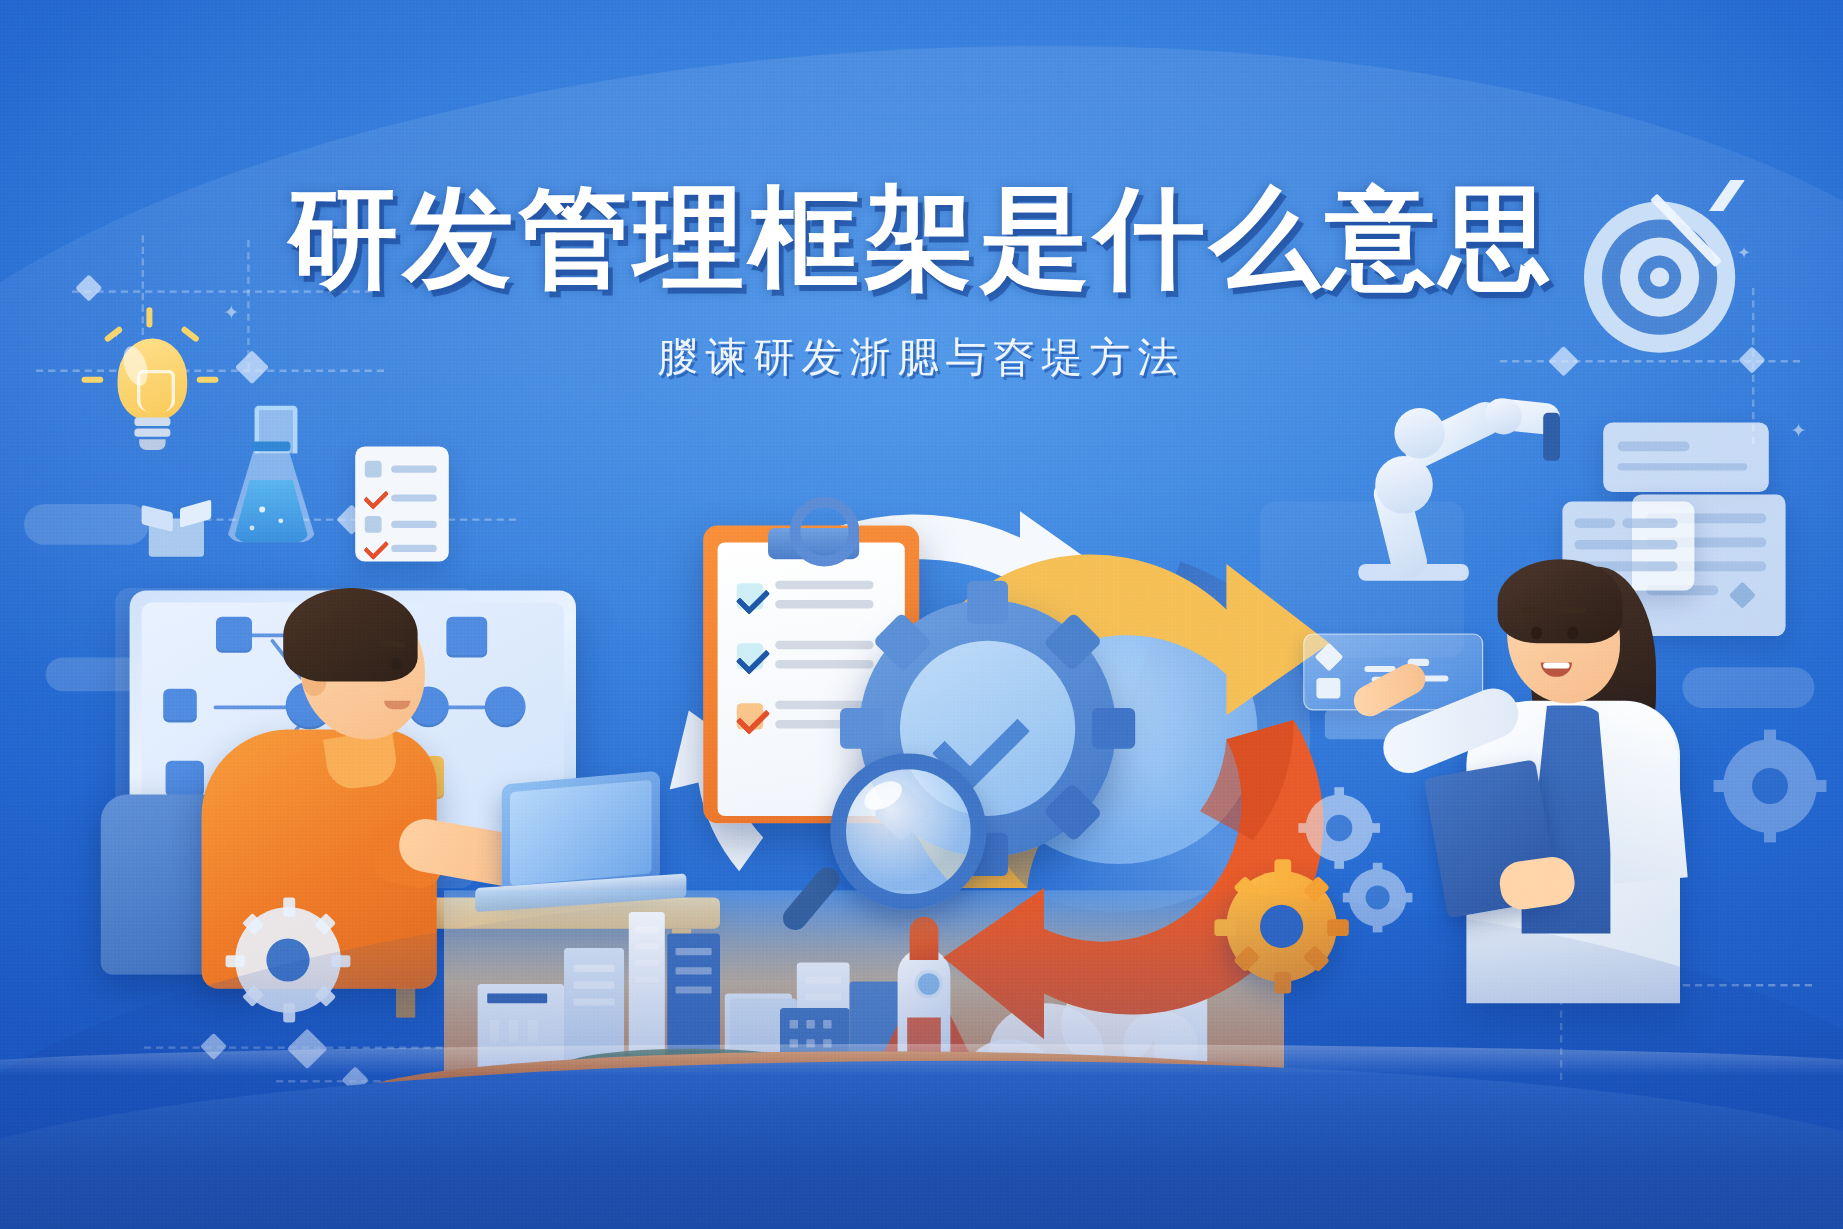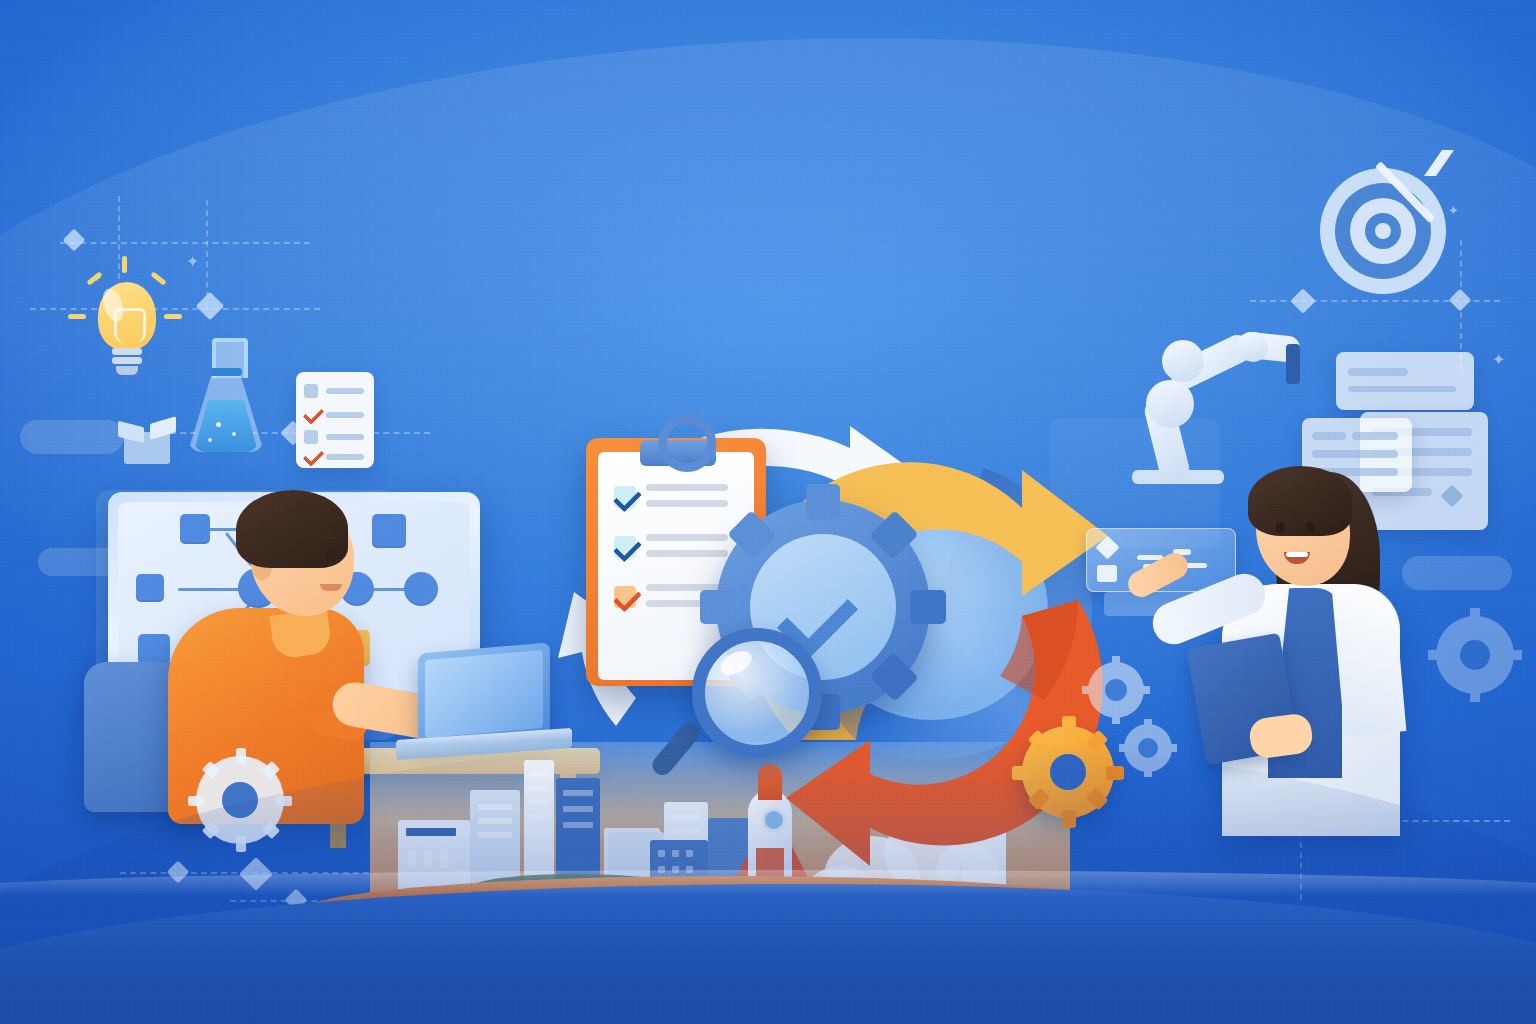--- a/index.html
+++ b/index.html
@@ -300,20 +300,22 @@
     <div style="position:absolute;inset:0;border-radius:50%;background:rgba(226,238,252,.85);"></div>
     <div style="position:absolute;inset:15px;border-radius:50%;background:#4a84d4;"></div>
     <div style="position:absolute;inset:30px;border-radius:50%;background:rgba(226,238,252,.9);"></div>
     <div style="position:absolute;inset:45px;border-radius:50%;background:#4a84d4;"></div>
     <div style="position:absolute;inset:55px;border-radius:50%;background:rgba(226,238,252,.92);"></div>
     <div style="position:absolute;left:58px;top:-8px;width:78px;height:8px;background:rgba(238,246,255,.95);transform:rotate(46deg);transform-origin:0 50%;border-radius:2px;"></div>
     <div style="position:absolute;left:104px;top:-18px;width:30px;height:26px;background:rgba(240,247,255,.95);clip-path:polygon(0 100%,60% 0,100% 0,40% 100%);"></div>
   </div>
 
   <div class="title-wrap">
+    <div class="title">研发管理框架是什么意思</div>
+    <div class="subtitle">朡谏研发浙腮与昚堤方法</div>
   </div>
 
   <div>
     <div class="monitor">
       <div class="monitor-in">
         <div class="flow-link" style="left:86px;top:26px;width:58px;"></div>
         <div class="flow-link" style="left:60px;top:86px;width:66px;"></div>
         <div class="flow-link" style="left:168px;top:86px;width:62px;"></div>
         <div class="flow-link" style="left:248px;top:86px;width:42px;"></div>
         <div class="flow-link" style="left:60px;top:146px;width:60px;"></div>

